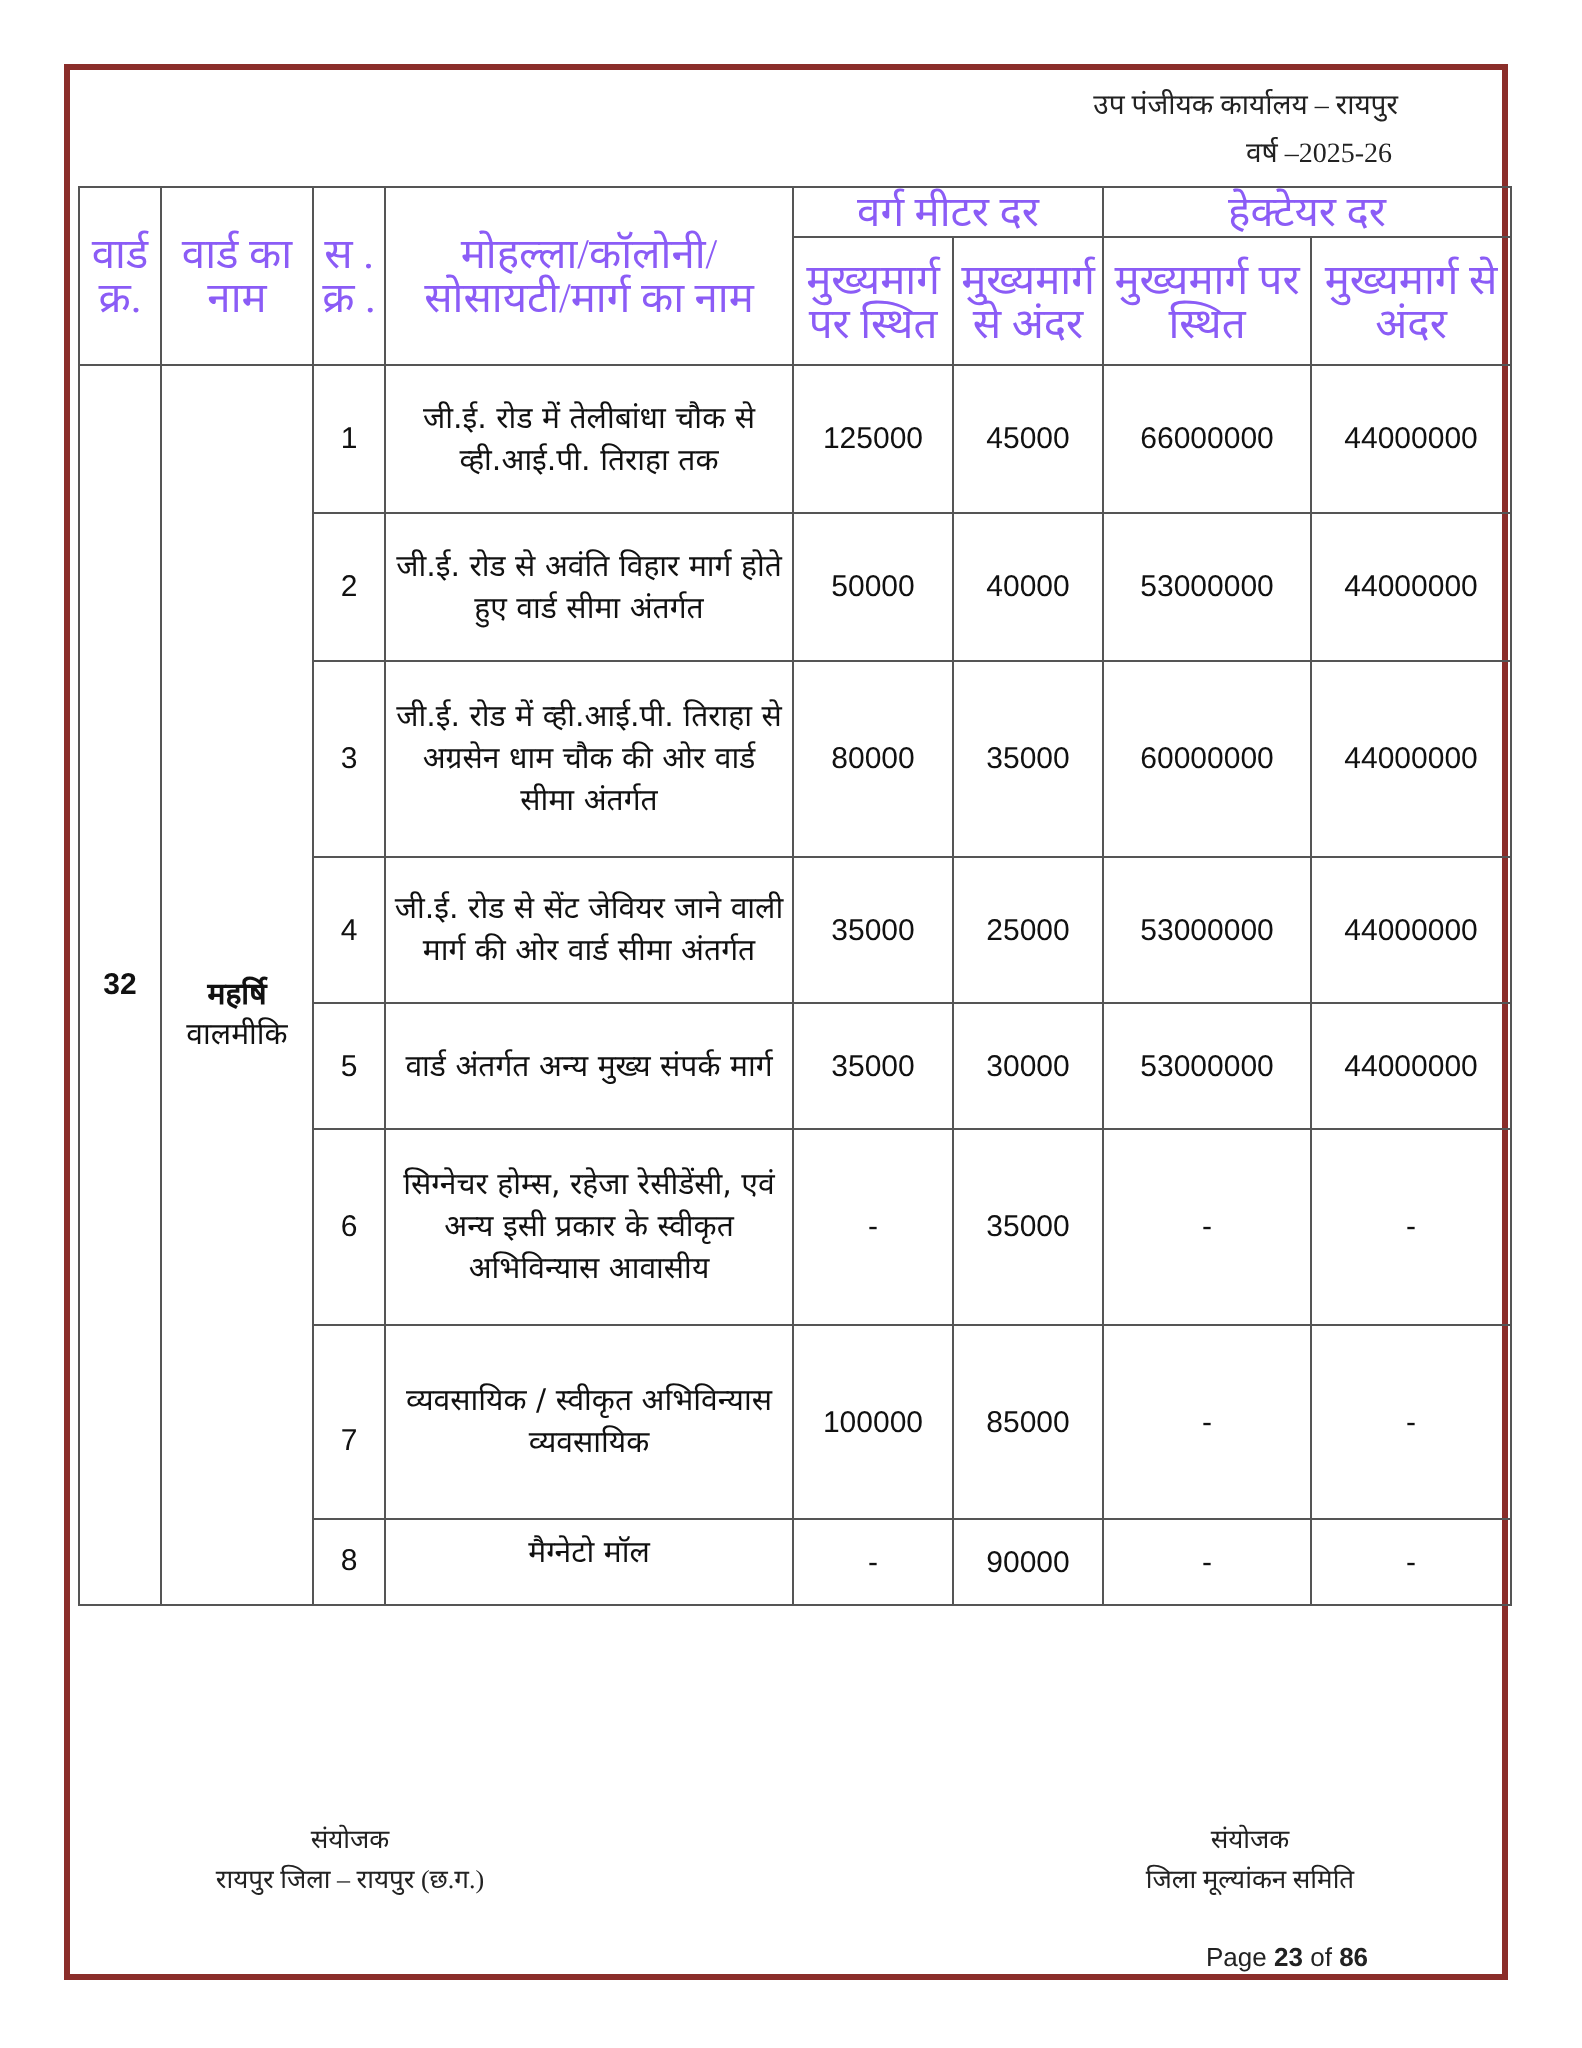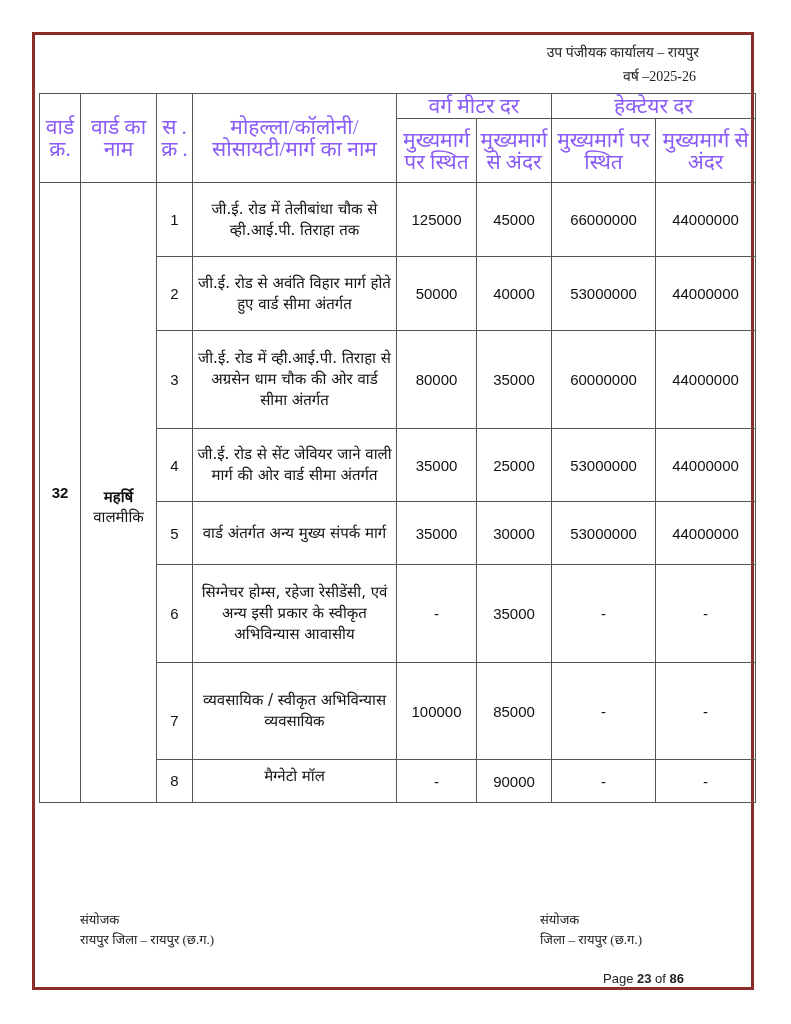--- a/index.html
+++ b/index.html
@@ -19,21 +19,21 @@
   }
   table.rates th { font-family: "Liberation Serif", serif; font-weight: normal; color: #8b5cf6; font-size: 21px; line-height: 22px; }
   table.rates td { font-size: 15px; color: #111; }
   td.desc { font-family: "DejaVu Sans", sans-serif; font-size: 14px; line-height: 21px; }
   td.num { font-size: 16px; }
   td.sno { font-size: 15px; vertical-align: bottom; padding-bottom: 10px; }
   td.sno.mid { vertical-align: middle; padding-bottom: 0; }
   td.ward-no { font-weight: bold; font-size: 16px; }
   td.ward-name { font-family: "DejaVu Sans", sans-serif; font-size: 14px; line-height: 20px; }
   .ward-name-bold { font-weight: bold; margin-top: 29px; }
-  .sig { position: absolute; font-family: "Liberation Serif", serif; font-size: 13px; text-align: left; line-height: 20px; color: #222; }
+  .sig { position: absolute; font-family: "Liberation Serif", serif; font-size: 13px; text-align: center; line-height: 20px; color: #222; }
   .sig.left { left: 80px; top: 910px; width: 190px; }
   .sig.right { left: 540px; top: 910px; width: 170px; }
   .page-no { position: absolute; left: 603px; top: 971px; font-size: 13px; color: #222; }
   .page-no b { font-weight: bold; }
 </style>
 </head>
 <body>
 
 <div class="frame"></div>
 
@@ -140,21 +140,21 @@
   </tbody>
 </table>
 
 <div class="sig left">
   <div>संयोजक</div>
   <div>रायपुर जिला – रायपुर (छ.ग.)</div>
 </div>
 
 <div class="sig right">
   <div>संयोजक</div>
-  <div>जिला – रायपुर (छ.ग.)</div>
+  <div>जिला मूल्यांकन समिति</div>
 </div>
 
 <div class="page-no">
   <span>Page</span>
   <b>23</b>
   <span>of</span>
   <b>86</b>
 </div>
 
 </body></html>

